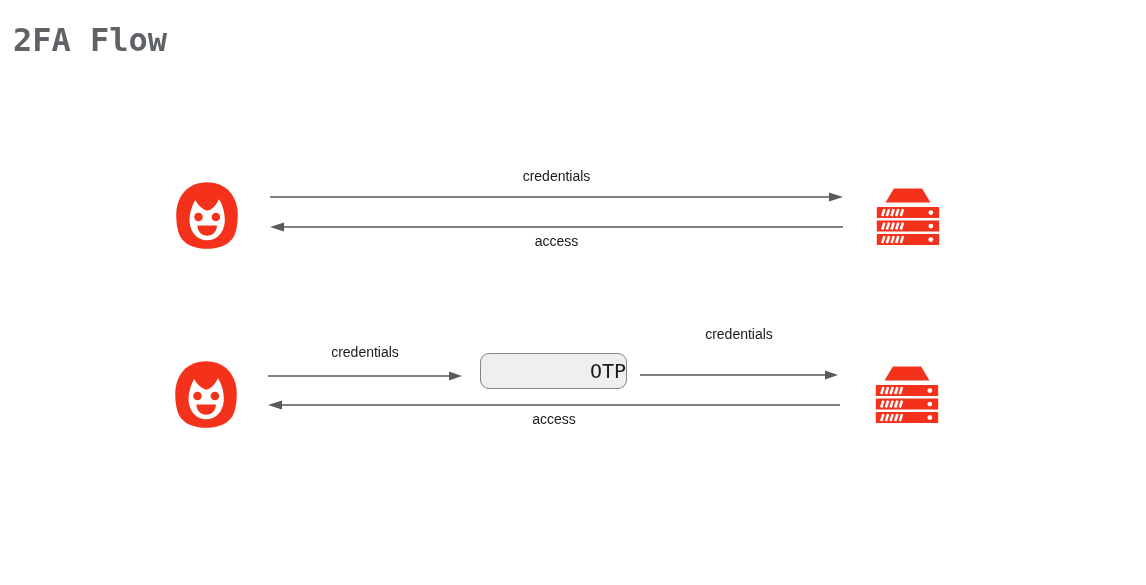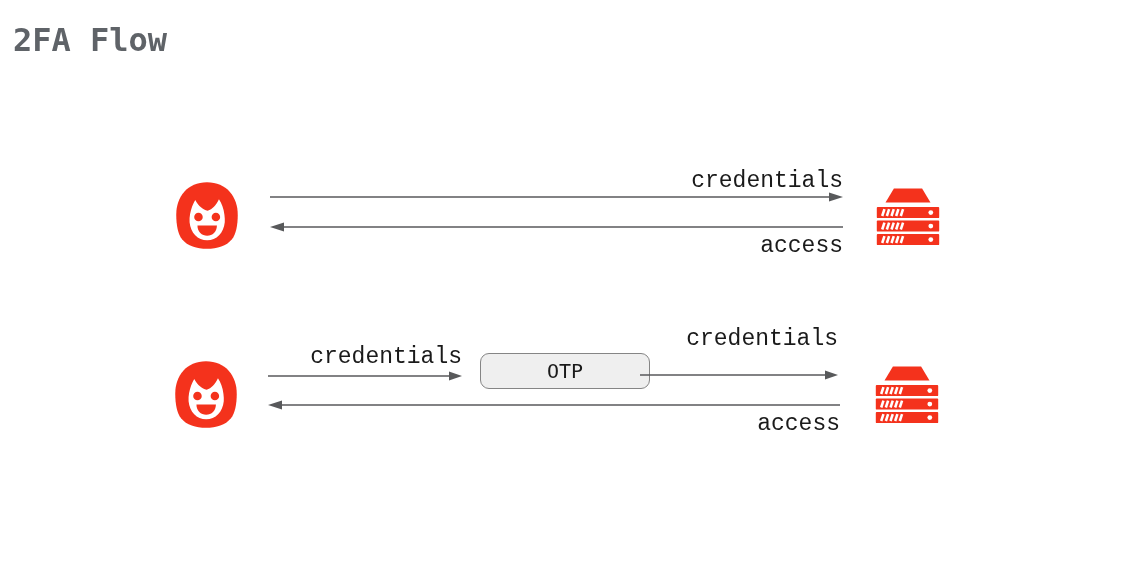--- a/index.html
+++ b/index.html
@@ -8,34 +8,34 @@
     font-family:"DejaVu Sans Mono",monospace;overflow:hidden;
   }
   .title{
     position:absolute;left:13px;top:21px;margin:0;
     font-family:"DejaVu Sans Mono",monospace;
     font-size:32px;font-weight:bold;color:var(--title-gray,#5F6368);
     letter-spacing:0px;
   }
   .lbl{
     position:absolute;
-    font-family:Liberation Mono, monospace;
-    font-size:23px;line-height:1.2;color:var(--text-dark,#1A1A1A);
-    text-align:right;white-space:pre;
+    font-family:Liberation Sans, sans-serif;
+    font-size:14px;line-height:1.2;color:var(--text-dark,#1A1A1A);
+    text-align:center;white-space:pre;
   }
   .arrow{position:absolute;color:var(--arrow-gray,#58595B);overflow:visible;}
   .arrow line{stroke:currentColor;stroke-width:1.6;}
   .arrow polygon{fill:currentColor;}
   .icon{position:absolute;color:var(--icon-red,#F4321C);}
   .otp-box{
-    position:absolute;left:480px;top:353px;width:170px;height:36px;
+    position:absolute;left:480px;top:353px;width:147px;height:36px;
     background:var(--otp-fill,#EFEFEF);
     border:1.5px solid var(--otp-border,#858585);
     border-radius:9px;box-sizing:border-box;
-    display:flex;align-items:center;justify-content:center;
+    display:flex;align-items:center;justify-content:flex-end;
     font-size:20px;color:var(--text-dark,#1A1A1A);
   }
 </style>
 </head>
 <body>
 
 <div id="canvas">
 
   <svg width="0" height="0" style="position:absolute" aria-hidden="true">
     <defs>

